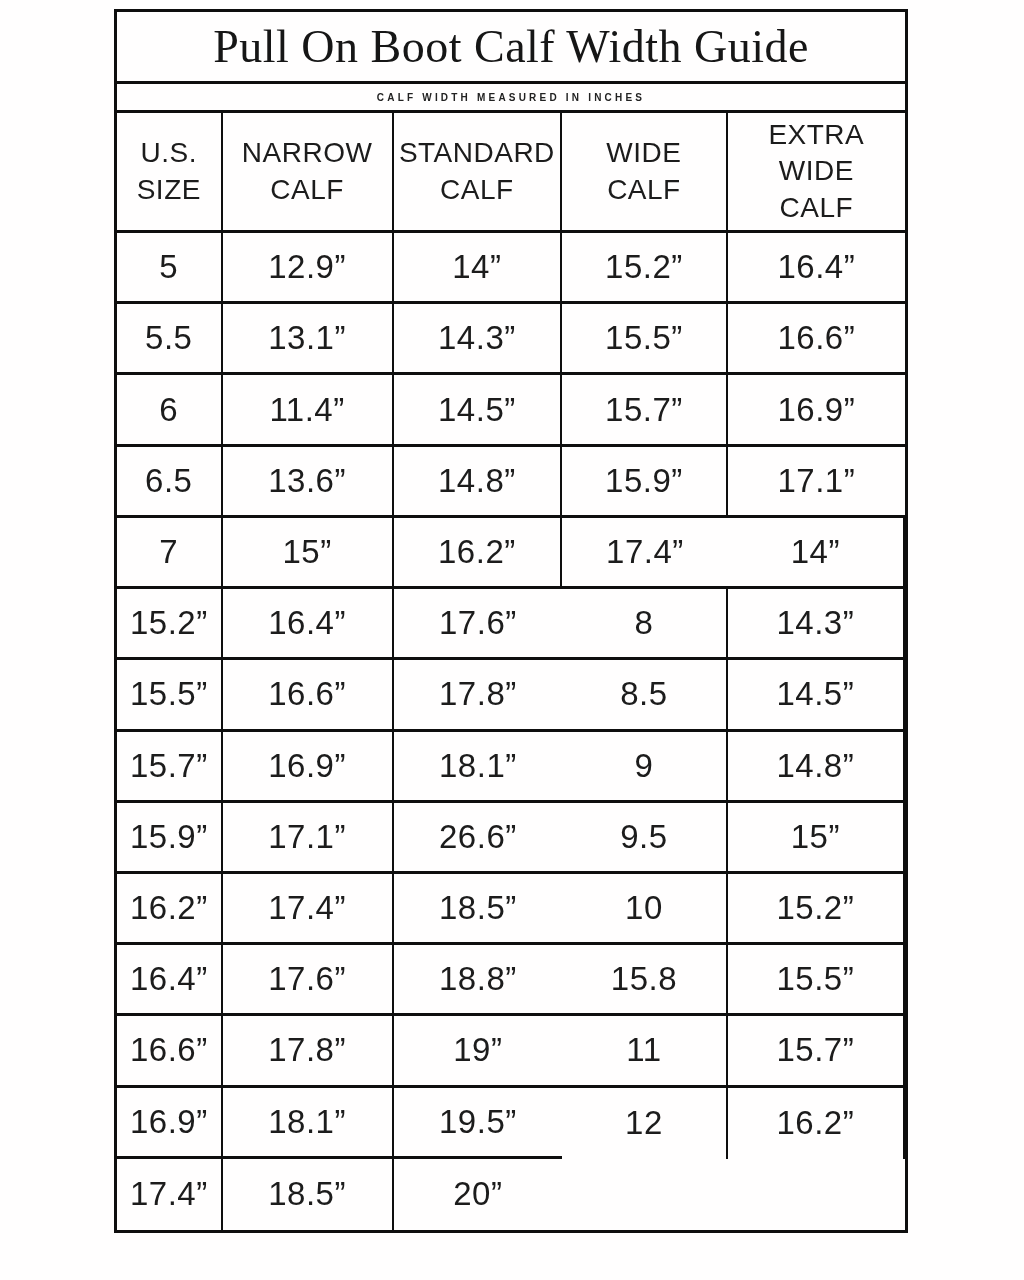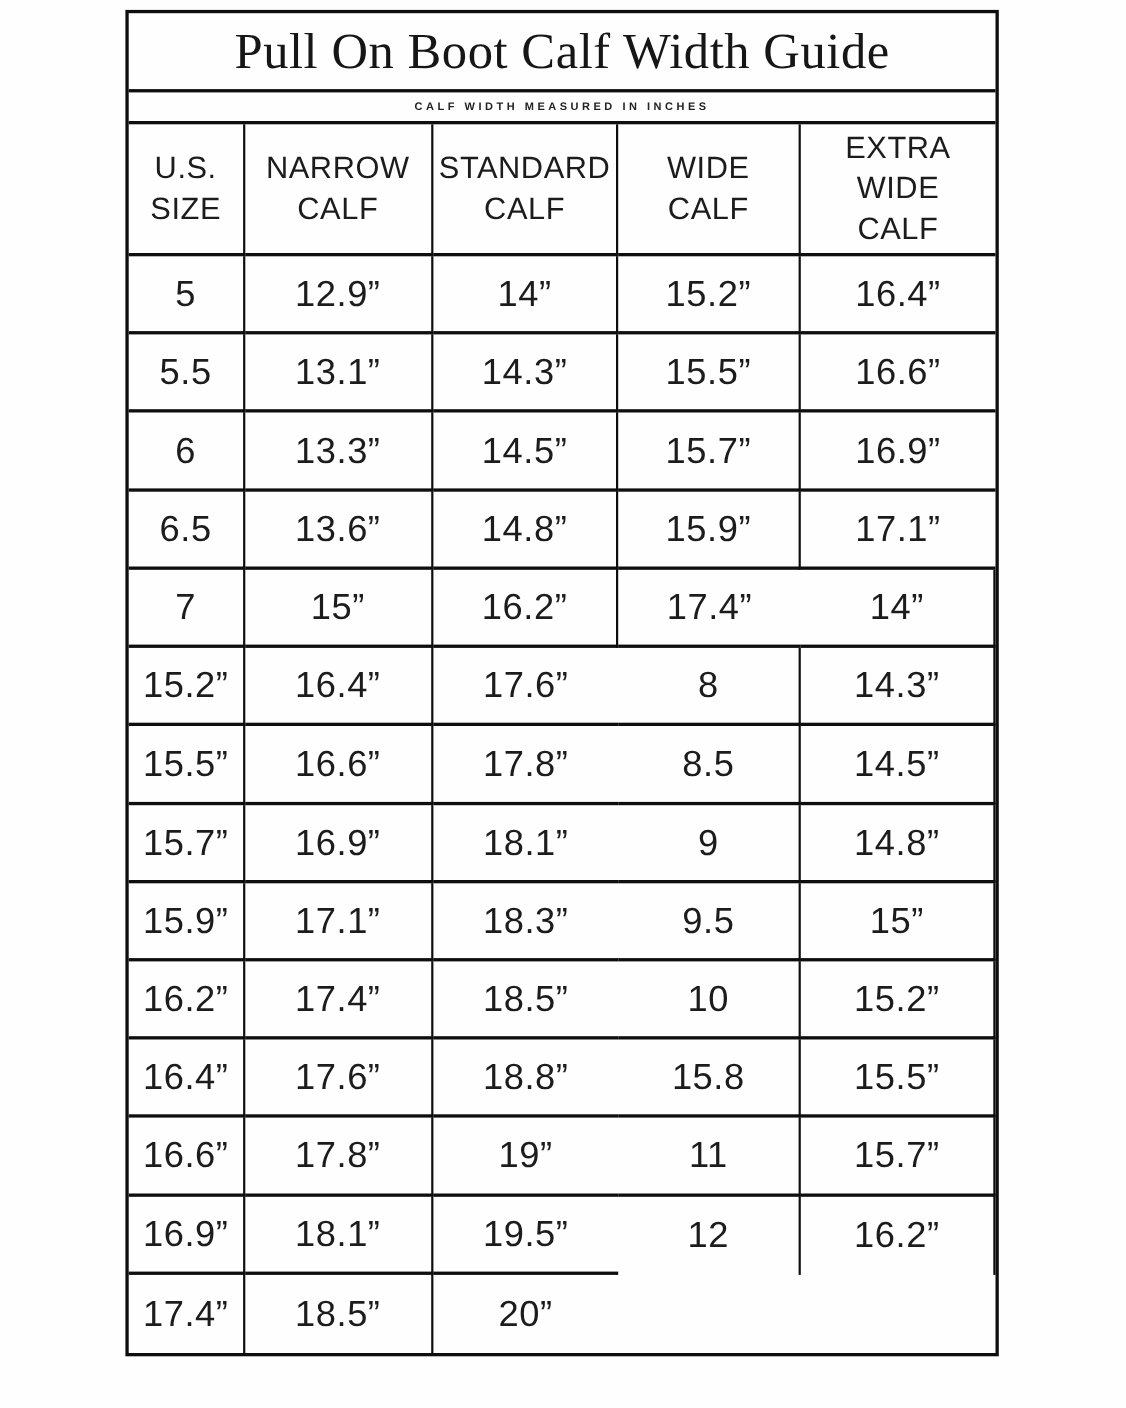--- a/index.html
+++ b/index.html
@@ -98,21 +98,21 @@
         <div class="cell">12.9”</div>
         <div class="cell">14”</div>
         <div class="cell">15.2”</div>
         <div class="cell last-col">16.4”</div>
         <div class="cell">5.5</div>
         <div class="cell">13.1”</div>
         <div class="cell">14.3”</div>
         <div class="cell">15.5”</div>
         <div class="cell last-col">16.6”</div>
         <div class="cell">6</div>
-        <div class="cell">13.3”</div>
+        <div class="cell">11.4”</div>
         <div class="cell">14.5”</div>
         <div class="cell">15.7”</div>
         <div class="cell last-col">16.9”</div>
         <div class="cell">6.5</div>
         <div class="cell">13.6”</div>
         <div class="cell">14.8”</div>
         <div class="cell">15.9”</div>
         <div class="cell last-col">17.1”</div>
         <div class="cell">7</div>
         <div class="cell">15”</div>
@@ -129,21 +129,21 @@
         <div class="cell last-col">17.8”</div>
         <div class="cell">8.5</div>
         <div class="cell">14.5”</div>
         <div class="cell">15.7”</div>
         <div class="cell">16.9”</div>
         <div class="cell last-col">18.1”</div>
         <div class="cell">9</div>
         <div class="cell">14.8”</div>
         <div class="cell">15.9”</div>
         <div class="cell">17.1”</div>
-        <div class="cell last-col">18.3”</div>
+        <div class="cell last-col">26.6”</div>
         <div class="cell">9.5</div>
         <div class="cell">15”</div>
         <div class="cell">16.2”</div>
         <div class="cell">17.4”</div>
         <div class="cell last-col">18.5”</div>
         <div class="cell">10</div>
         <div class="cell">15.2”</div>
         <div class="cell">16.4”</div>
         <div class="cell">17.6”</div>
         <div class="cell last-col">18.8”</div>

